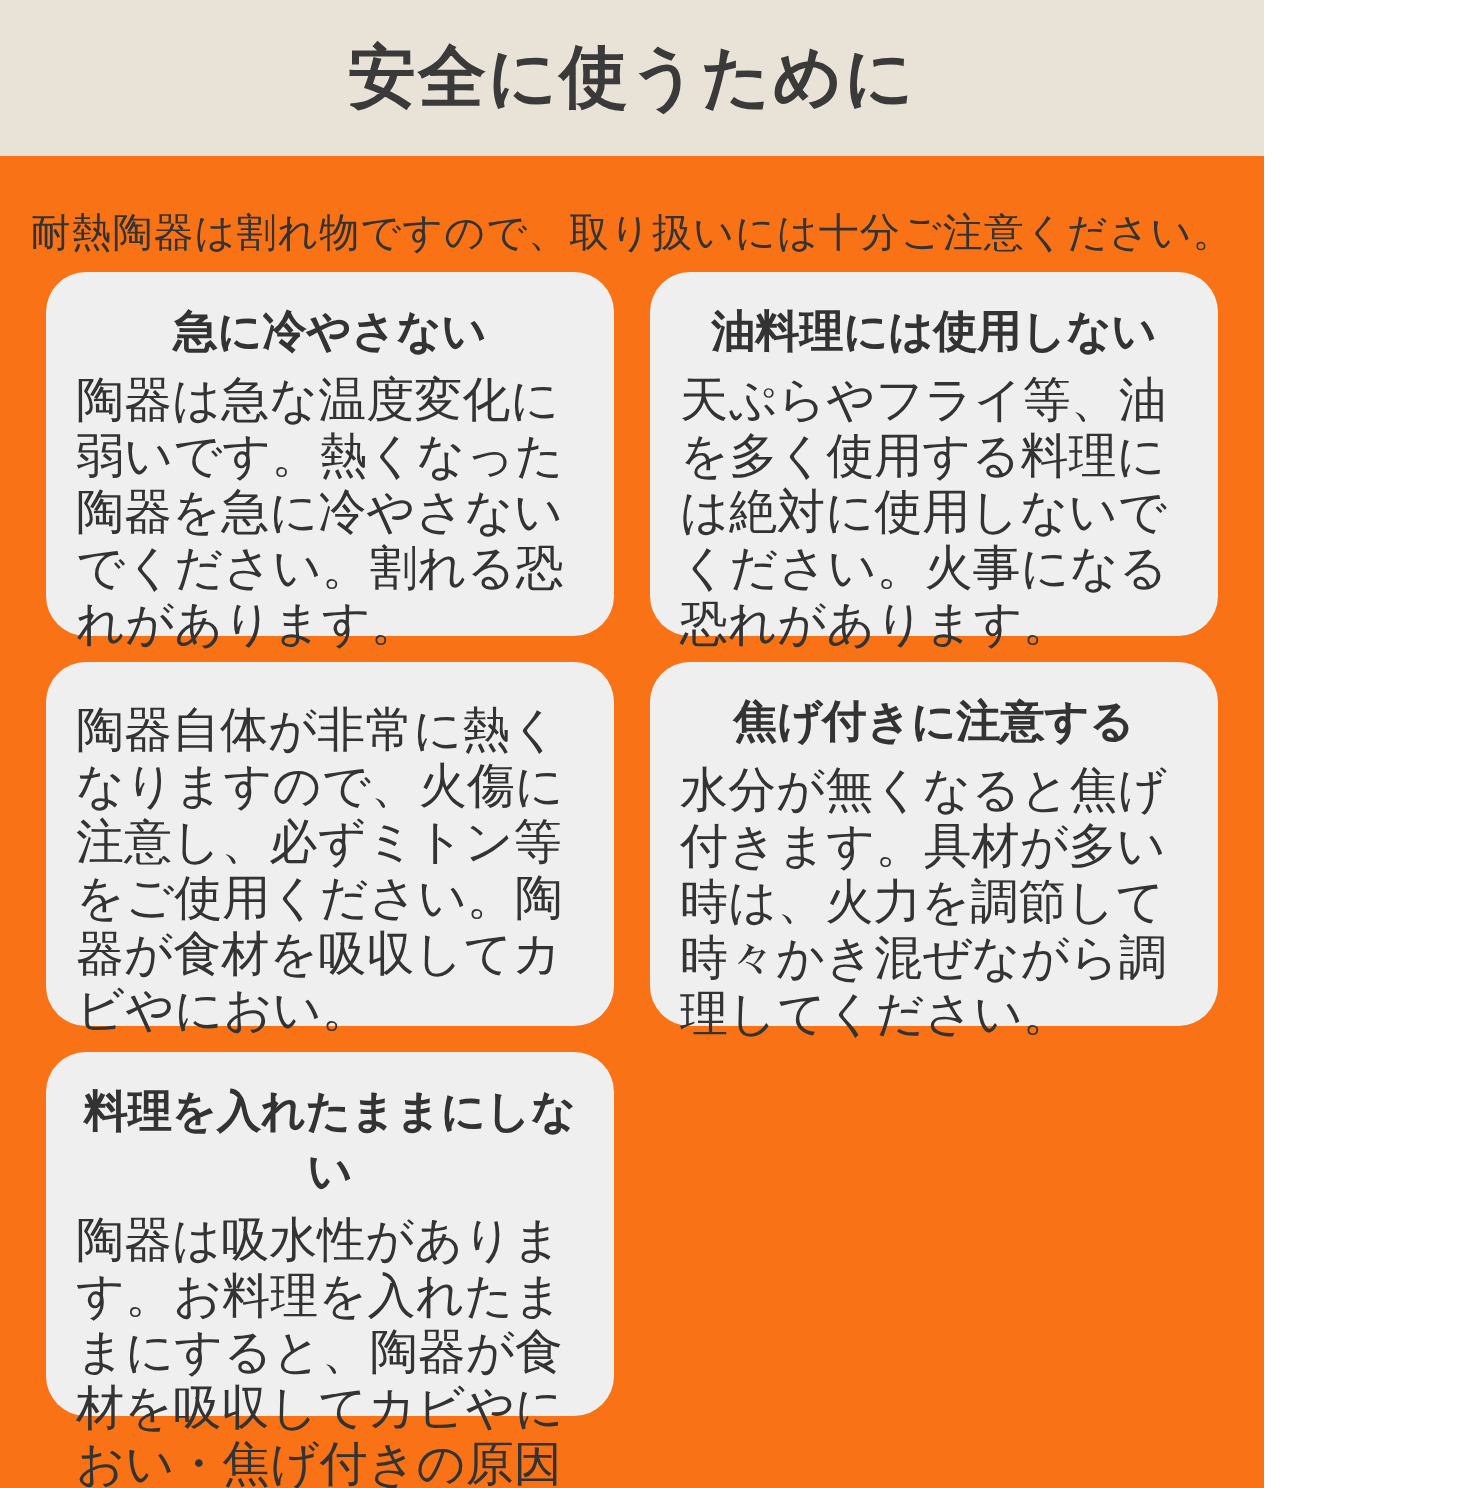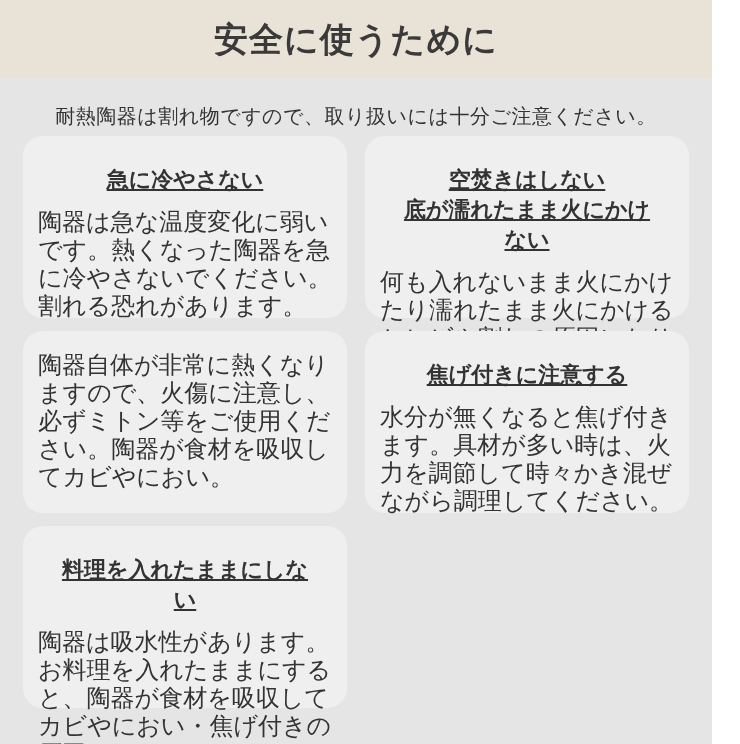--- a/index.html
+++ b/index.html
@@ -2,23 +2,23 @@
 <html lang="ja"><head>
 <meta charset="utf-8">
 <style>
   html, body {
     margin: 0;
     padding: 0;
     background: #ffffff;
     font-family: "DejaVu Sans", "Liberation Sans", sans-serif;
   }
   .page {
-    width: 712px;
+    width: 632px;
     height: 744px;
-    background: #e5e5e5;
+    background: #f97316;
     overflow: hidden;
     position: relative;
   }
   .header {
     height: 78px;
     background: #e8e2d7;
     display: flex;
     align-items: center;
     justify-content: center;
   }
@@ -49,28 +49,27 @@
     box-sizing: border-box;
   }
   .card {
     background: #efefef;
     border-radius: 20px;
     padding: 16px 15px;
     box-sizing: border-box;
     color: #333333;
   }
   .card-title {
-    margin: 13px;
+    margin: 0;
     text-align: center;
     font-size: 22px;
     font-weight: bold;
     line-height: 30px;
     white-space: pre-line;
     color: #333333;
-    text-decoration: underline;
   }
   .card-body {
     margin: 4px 0 0 0;
     font-size: 24px;
     line-height: 28px;
     text-align: left;
     color: #333333;
     letter-spacing: 0;
   }
 </style>
@@ -85,26 +84,25 @@
 
   <p class="subtitle">耐熱陶器は割れ物ですので、取り扱いには十分ご注意ください。</p>
 
   <div class="grid">
 
     <section class="card">
       <h2 class="card-title">急に冷やさない</h2>
       <p class="card-body">陶器は急な温度変化に弱いです。熱くなった陶器を急に冷やさないでください。割れる恐れがあります。</p>
     </section>
 
+    <section class="card">
+      <h2 class="card-title">油料理には使用しない</h2>
+      <p class="card-body">天ぷらやフライ等、油を多く使用する料理には絶対に使用しないでください。火事になる恐れがあります。</p>
+    </section>
 
-    <section class="card">
-      <h2 class="card-title">空焚きはしない
-底が濡れたまま火にかけない</h2>
-      <p class="card-body">何も入れないまま火にかけたり濡れたまま火にかけるとヒビや割れの原因になります。</p>
-    </section>
 
     <section class="card">
       <p class="card-body">陶器自体が非常に熱くなりますので、火傷に注意し、必ずミトン等をご使用ください。陶器が食材を吸収してカビやにおい。</p>
     </section>
 
     <section class="card">
       <h2 class="card-title">焦げ付きに注意する</h2>
       <p class="card-body">水分が無くなると焦げ付きます。具材が多い時は、火力を調節して時々かき混ぜながら調理してください。</p>
     </section>
 

